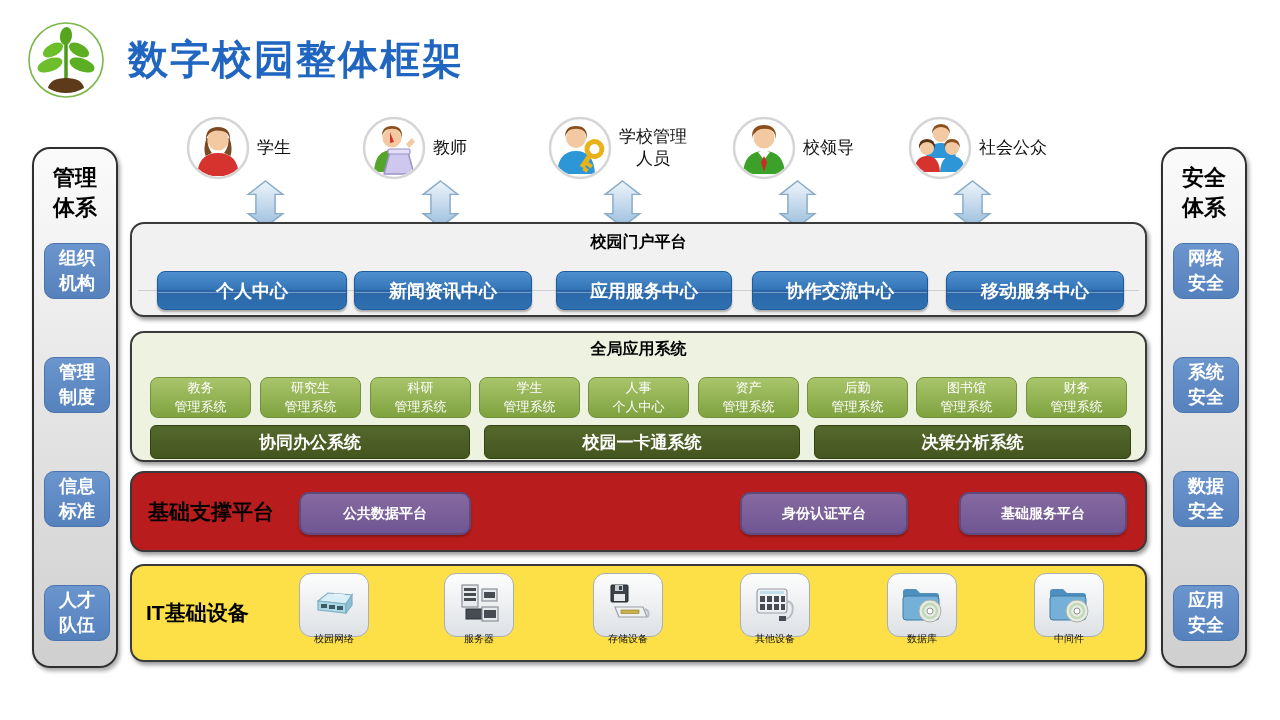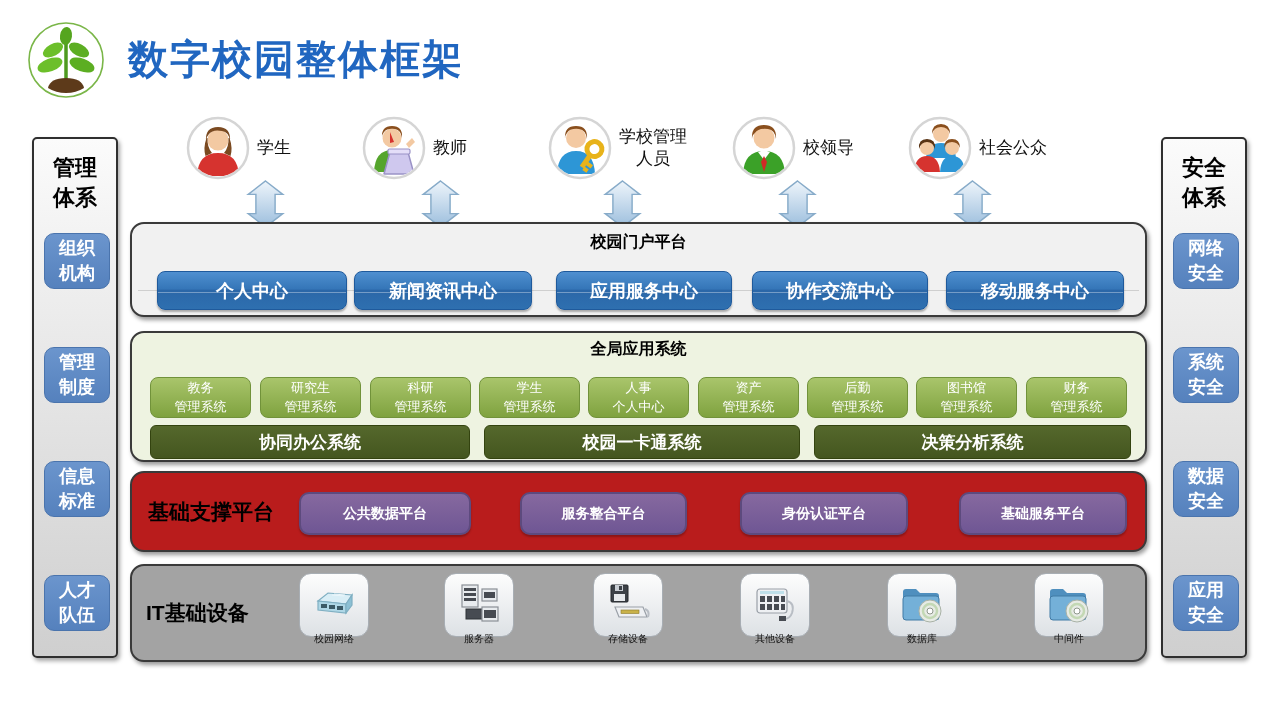--- a/index.html
+++ b/index.html
@@ -11,21 +11,21 @@
 
   
   .page-title { left:128px; top:32px; font-size:40px; font-weight:bold; color:#2066C0; letter-spacing:2px; }
 
   
   .persona { top:116px; display:flex; align-items:center; }
   .persona-label { margin-left:7px; font-size:17px; color:#111; line-height:1.3; }
   .down-arrow { top:180px; width:45px; height:48px; }
 
   
-  .pillar { width:86px; height:521px; top:137px; border:2px solid #2f2f2f; border-radius:5px;
+  .pillar { width:86px; height:521px; top:147px; border:2px solid #2f2f2f; border-radius:18px;
             background:linear-gradient(180deg,#fbfbfb 0%,#e9e9e9 40%,#cfcfcf 100%);
             box-shadow:2px 3px 4px rgba(0,0,0,.35); }
   .pillar-title { position:absolute; left:0; top:14px; width:100%; font-size:22px; font-weight:bold; color:#000; line-height:1.35; }
   .pillar-item { position:absolute; left:10px; width:66px; height:56px; border-radius:10px;
                  background:linear-gradient(180deg,#6b95cd,#5581bd); border:1px solid #4a74ad;
                  color:#fff; font-size:18px; font-weight:bold; line-height:1.4;
                  display:flex; align-items:center; justify-content:center; }
 
   
   .row-box { left:130px; width:1017px; border:2px solid #3a3a3a; border-radius:14px;
@@ -57,21 +57,21 @@
   
   #platform-row { top:471px; height:81px; background:#b91c1c; }
   #platform-row .row-side-label { left:16px; top:0; height:100%; display:flex; align-items:center; }
   .platform-btn { position:absolute; top:19px; height:43px; border-radius:10px;
                   background:linear-gradient(180deg,#86699f,#6f5694); border:2px solid #5d4a7e;
                   color:#fff; font-size:14px; font-weight:bold;
                   display:flex; align-items:center; justify-content:center;
                   box-shadow:0 2px 2px rgba(0,0,0,.25); }
 
   
-  #infra-row { top:564px; height:98px; background:#a3a3a3; }
+  #infra-row { top:564px; height:98px; background:#fde047; }
   #infra-row .row-side-label { left:14px; top:0; height:100%; display:flex; align-items:center; }
   .tile { position:absolute; top:7px; width:70px; height:64px; border-radius:12px;
           background:linear-gradient(180deg,#fdfdfd,#dde1e5); border:1.5px solid #a8aeb4;
           display:flex; align-items:center; justify-content:center; }
   .tile-label { position:absolute; top:66px; width:120px; text-align:center; font-size:10px; color:#111; }
 </style>
 </head>
 <body>
 
 <div id="stage">
@@ -285,21 +285,20 @@
     <div class="app-box ml" style="left:894px;">财务
 管理系统</div>
     <div class="app-bar" style="left:18px;width:320px;">协同办公系统</div>
     <div class="app-bar" style="left:352px;width:316px;">校园一卡通系统</div>
     <div class="app-bar" style="left:682px;width:317px;">决策分析系统</div>
   </div>
 
   <div class="abs row-box" id="platform-row">
     <div class="row-side-label">基础支撑平台</div>
     <div class="platform-btn" style="left:167px;width:172px;">公共数据平台</div>
-    <div class="platform-btn" style="left:388px;width:167px;">服务整合平台</div>
     <div class="platform-btn" style="left:608px;width:168px;">身份认证平台</div>
     <div class="platform-btn" style="left:827px;width:168px;">基础服务平台</div>
   </div>
 
   <div class="abs row-box" id="infra-row">
     <div class="row-side-label">IT基础设备</div>
 
     <div class="tile" style="left:167px;">
       <svg width="48" height="40" viewBox="0 0 48 40">
         <path d="M8 16 L18 8 L42 10 L36 19 Z" fill="#d9eef6" stroke="#7fafc2" stroke-width="1.2"></path>

